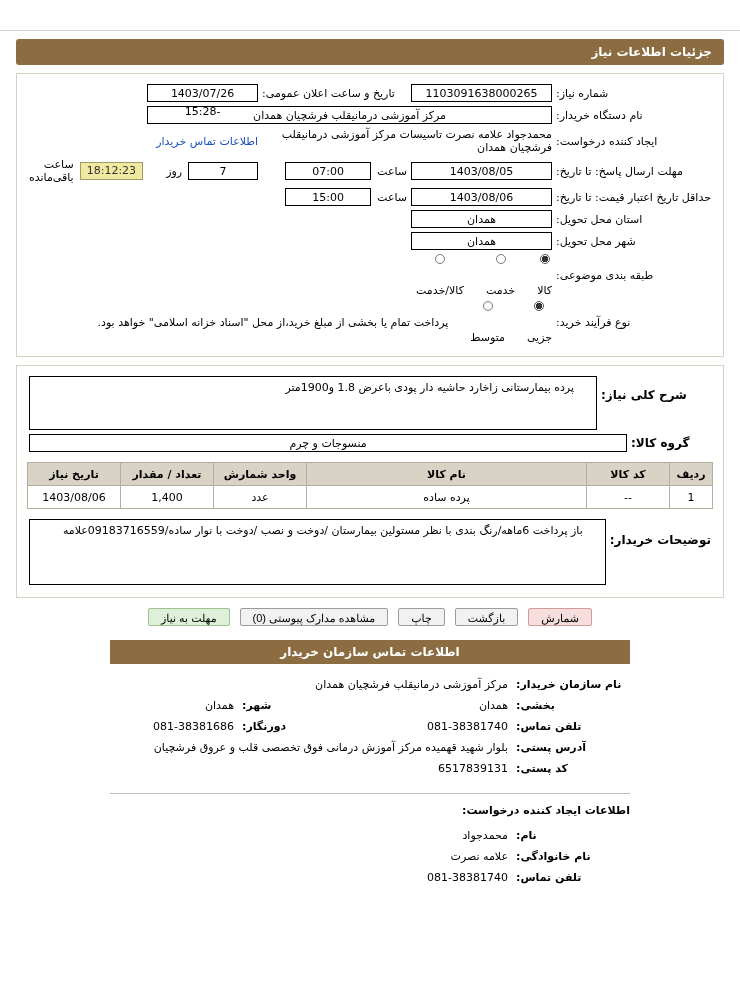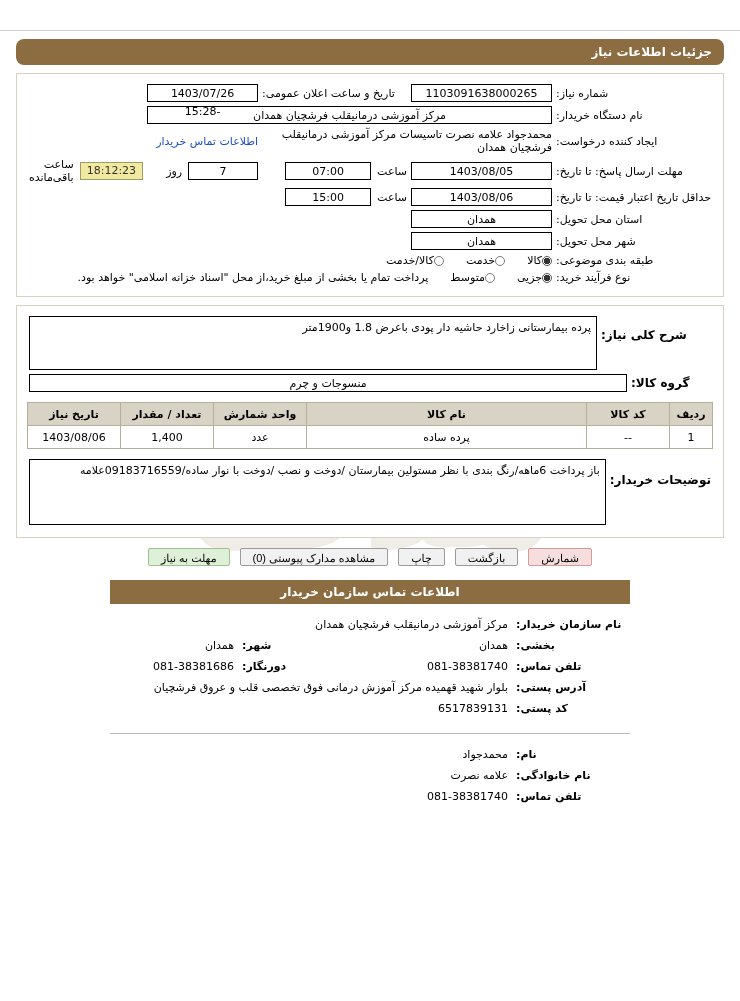--- a/index.html
+++ b/index.html
@@ -22,21 +22,21 @@
   .page{position:relative;z-index:2;}
   .topbar{height:30px;border-bottom:1px solid #cfcfcf;}
   .header-bar{
     margin:8px 16px 0 16px;
     background:#8a6d3b;
     background:#8c6d42;
     color:#fff;
     height:26px;line-height:26px;
     padding:0 12px;
     font-size:12px;font-weight:bold;
-    border-radius:8px;
+    border-radius:3px;
   }
   .panel{
     margin:8px 16px 0 16px;
     border:1px solid #d8d2c4;
     background:#fff;
     padding:8px 10px 10px 10px;
   }
   table.form{width:100%;border-collapse:collapse;}
   table.form td{padding:2px 2px;vertical-align:middle;}
   .lbl{
@@ -64,33 +64,33 @@
   .counter{
     background:#f2e9a0;
     border:1px solid #9d9d6a;
     height:16px;line-height:16px;
     padding:0 6px;
     font-size:11px;
     display:inline-block;
     color:#333;
   }
   .radio-row{display:flex;gap:22px;align-items:center;justify-content:flex-start;}
-  .radio{display:inline-flex;align-items:center;gap:0;font-size:11px;}
+  .radio{display:inline-flex;align-items:center;gap:20px;font-size:11px;flex-direction:column;}
   .dot{
     width:10px;height:10px;border-radius:50%;
     border:1px solid #7a7a7a;background:#fff;display:inline-block;
     box-sizing:border-box;
   }
   .dot.on{background:radial-gradient(circle at 50% 50%,#333 0 3px,#fff 3px);border-color:#555;}
   .note{font-size:11px;}
   .section-title{font-size:12px;font-weight:bold;}
   .desc-box{
     border:1px solid #000;background:#fff;
     min-height:46px;
-    padding:3px 5px;
+    padding:3px 22px;
     font-size:11px;
     line-height:16px;
   }
   .goods-title{font-size:12px;font-weight:bold;text-align:center;margin:8px 0 6px 0;}
   table.grid{width:100%;border-collapse:collapse;font-size:11px;}
   table.grid th{
     background:#d9d3c5;
     border:1px solid #b5ae9c;
     height:20px;
     font-weight:bold;
@@ -364,20 +364,21 @@
       </tr>
       <tr>
         <td class="k">کد پستی:</td>
         <td class="v" colspan="3">6517839131</td>
       </tr>
     </tbody>
       </table>
 
     <div class="hr"></div>
 
+    <div class="sub-title">اطلاعات ایجاد کننده درخواست:</div>
 
     <table class="kv">
       <tbody>
           <tr>
         <td class="k">نام:</td>
         <td class="v">محمدجواد</td>
       </tr>
       <tr>
         <td class="k">نام خانوادگی:</td>
         <td class="v">علامه نصرت</td>

